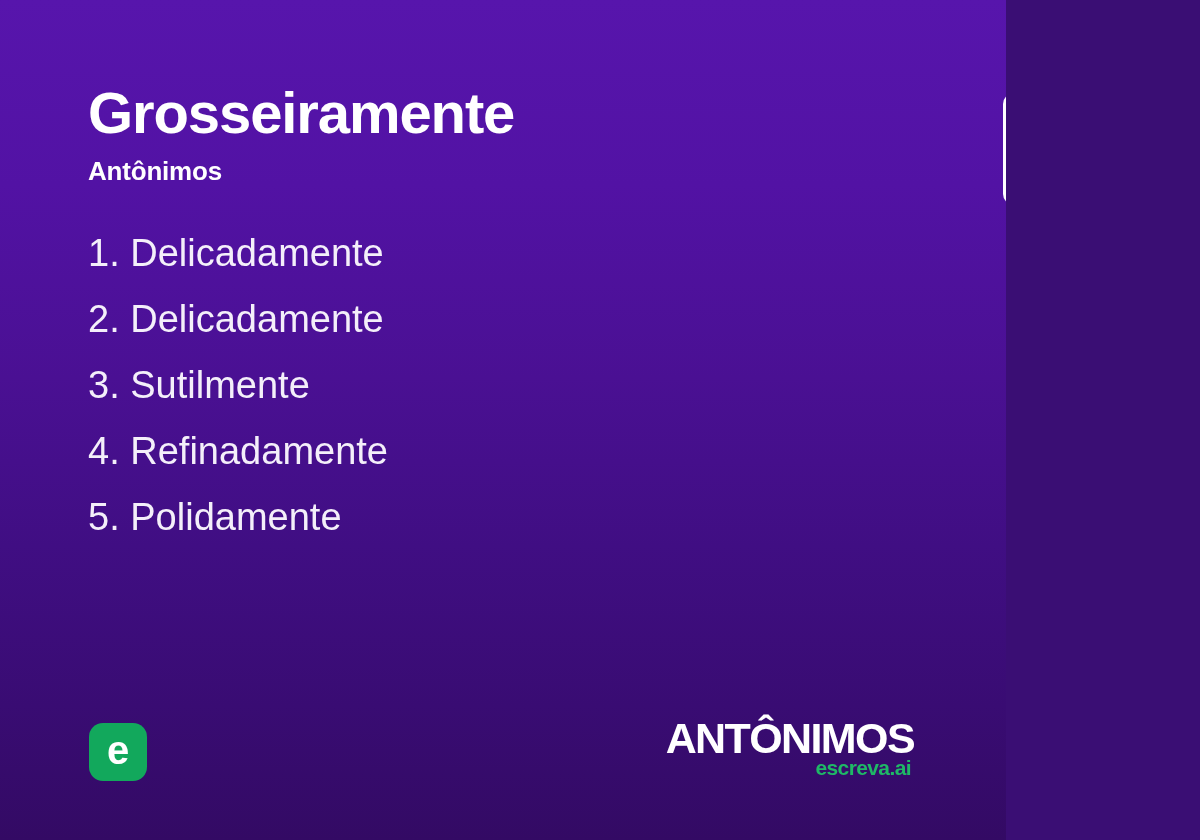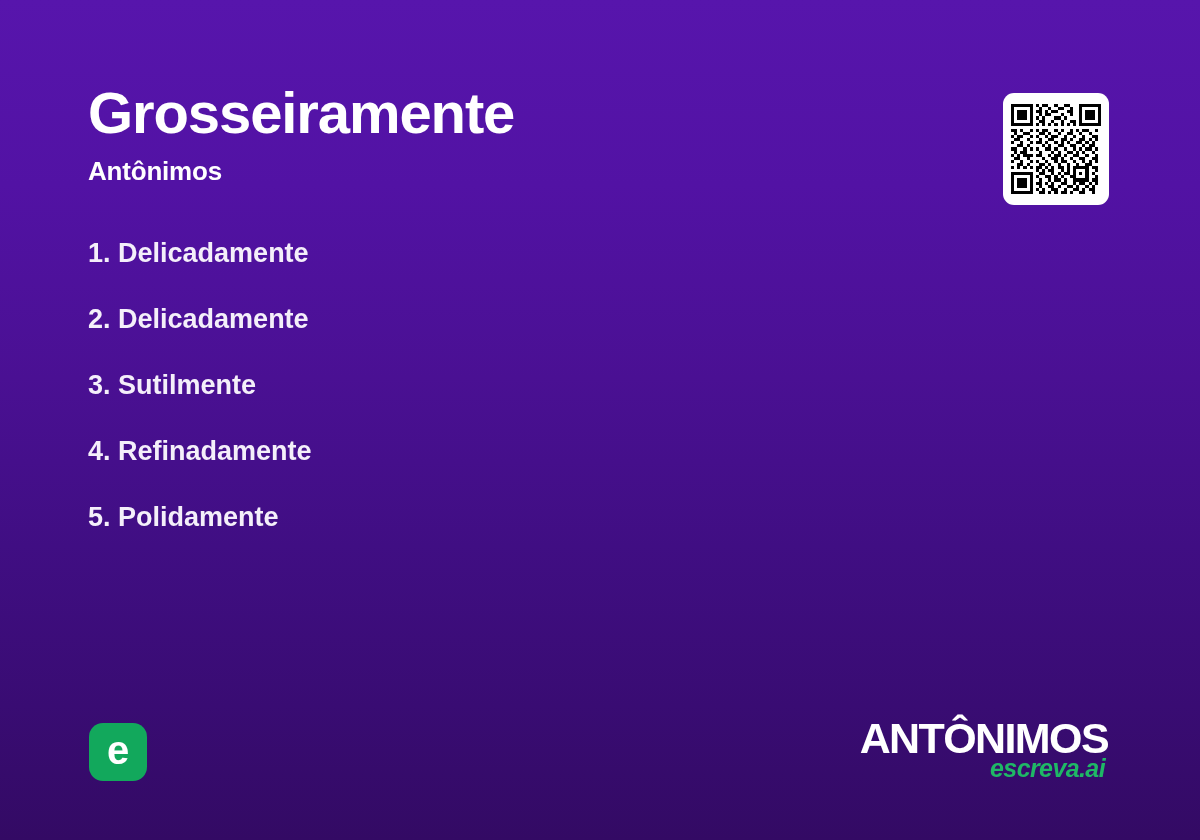--- a/index.html
+++ b/index.html
@@ -10,21 +10,21 @@
   body {
     width: 1200px;
     height: 840px;
     overflow: hidden;
     font-family: "Liberation Sans", sans-serif;
     background: #3A0E74;
   }
 
   .card {
     position: relative;
-    width: 1200px;
+    width: 1006px;
     height: 840px;
     box-sizing: border-box;
     background: linear-gradient(180deg,
                 #5715AC 0%,
                 #5212A4 22%,
                 #4A1093 45%,
                 #400E83 65%,
                 #390C73 84%,
                 #330A64 100%);
     overflow: hidden;
@@ -62,23 +62,23 @@
     left: 88px;
     top: 234px;
     width: 780px;
     margin: 0;
     padding: 0;
     list-style: none;
   }
   .word-item {
     display: block;
     height: 66px;
-    font-size: 27px;
+    font-size: 38px;
     line-height: 38px;
-    font-weight: 700;
+    font-weight: 400;
     color: #F4EFFA;
     white-space: nowrap;
   }
   .word-index {
     color: #F4EFFA;
   }
   .word-text {
     color: #F4EFFA;
   }
 
@@ -136,28 +136,27 @@
   .wordmark-main {
     display: block;
     font-size: 43px;
     line-height: 44px;
     font-weight: 800;
     letter-spacing: -1.6px;
     color: #FFFFFF;
   }
   .wordmark-sub {
     display: block;
-    font-size: 25px;
+    font-size: 21px;
     line-height: 26px;
     font-weight: 800;
     letter-spacing: -0.6px;
     color: #1FB866;
     margin-top: -5px;
     padding-right: 3px;
-    font-style: italic;
   }
 </style>
 </head>
 <body>
 
 <div class="card">
 
   <div class="header">
     <h1 class="title">Grosseiramente</h1>
     <p class="subtitle">Antônimos</p>

